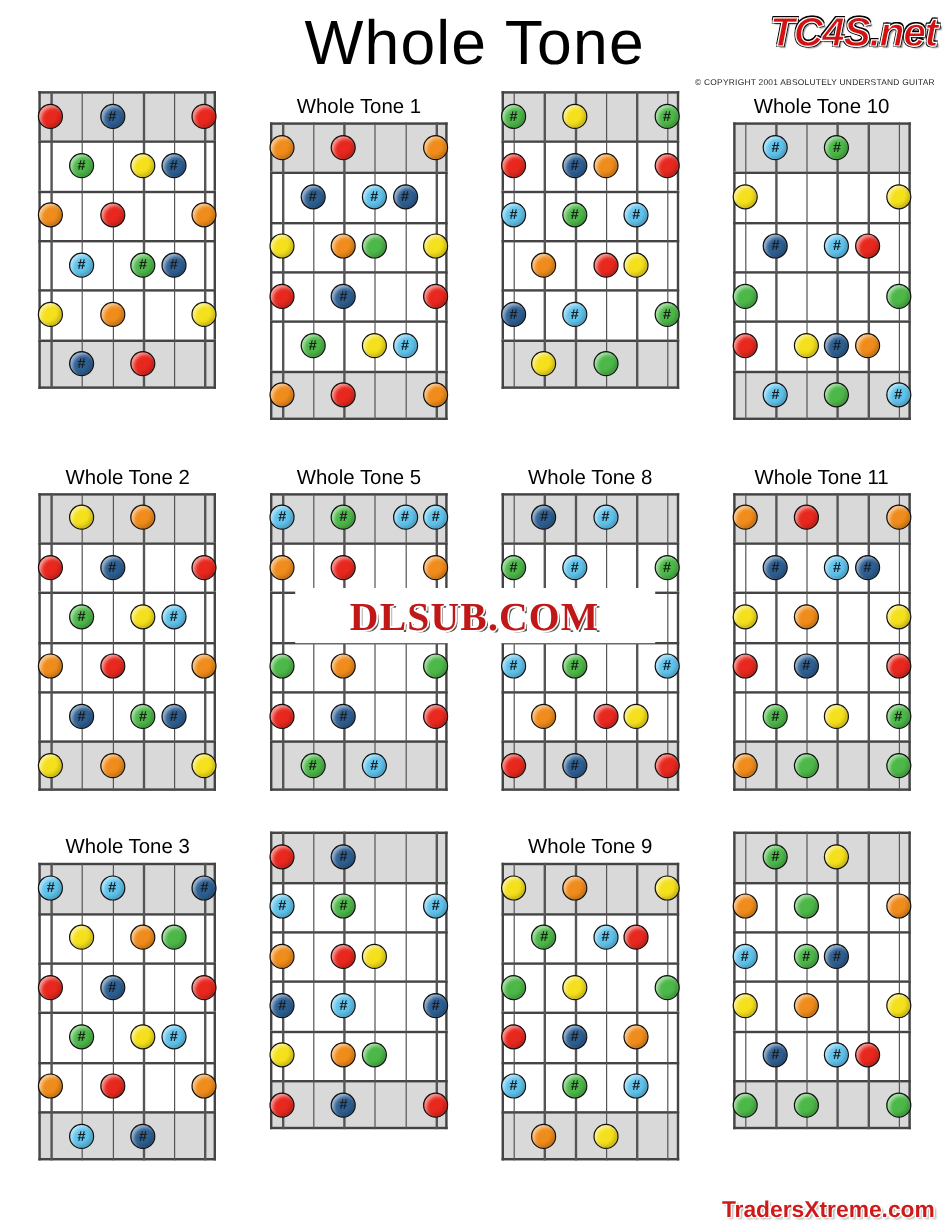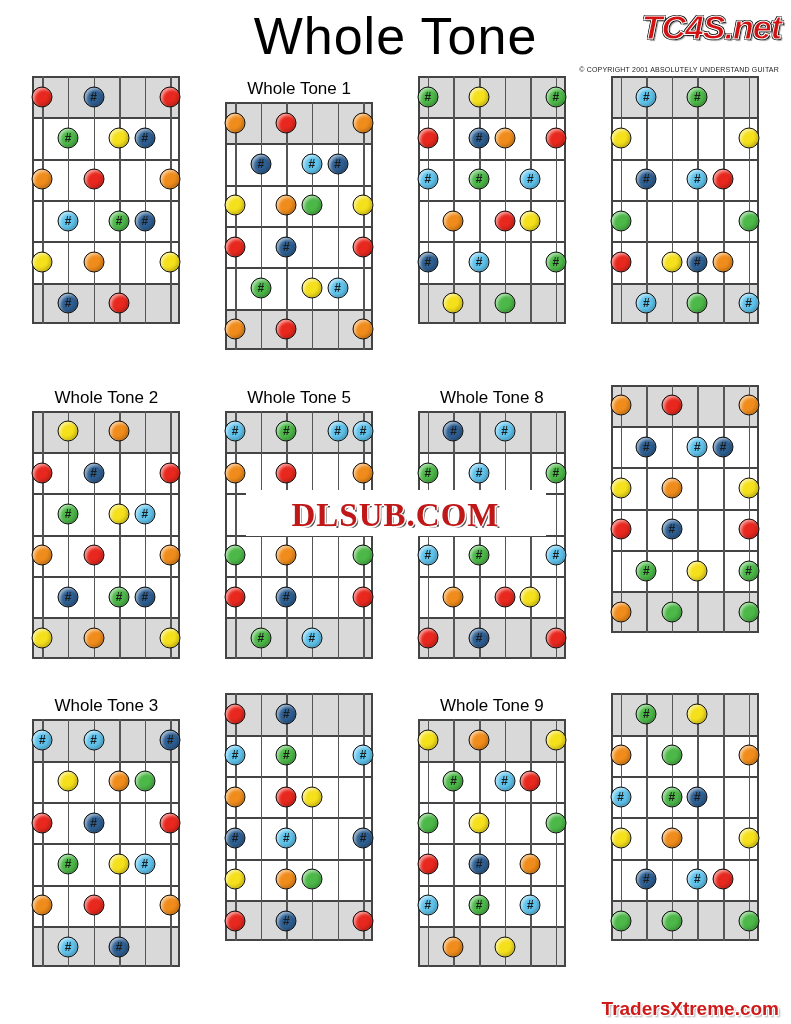--- a/index.html
+++ b/index.html
@@ -296,20 +296,21 @@
           <div class="dot yellow" style="left: 112.4px; top: 144.667px;"></div>
           <div class="dot dblue" style="left: 10px; top: 186px;">#</div>
           <div class="dot lblue" style="left: 61.2px; top: 186px;">#</div>
           <div class="dot green" style="left: 138px; top: 186px;">#</div>
           <div class="dot yellow" style="left: 35.6px; top: 227.333px;"></div>
           <div class="dot green" style="left: 86.8px; top: 227.333px;"></div>
         </div>
       </div>
     </div>
     <div class="cell">
+      <div class="cell-title">Whole Tone 10</div>
       <div class="fret-wrap">
         <div class="board">
           <div class="row-band shaded" style="top: 0px;"></div>
           <div class="row-band" style="top: 41.3333px;"></div>
           <div class="row-band" style="top: 82.6667px;"></div>
           <div class="row-band" style="top: 124px;"></div>
           <div class="row-band" style="top: 165.333px;"></div>
           <div class="row-band shaded" style="top: 206.667px;"></div>
           <div class="fretline" style="top: 0px;"></div>
           <div class="fretline" style="top: 41.3333px;"></div>
@@ -466,20 +467,21 @@
           <div class="dot orange" style="left: 35.6px; top: 186px;"></div>
           <div class="dot red" style="left: 86.8px; top: 186px;"></div>
           <div class="dot yellow" style="left: 112.4px; top: 186px;"></div>
           <div class="dot red" style="left: 10px; top: 227.333px;"></div>
           <div class="dot dblue" style="left: 61.2px; top: 227.333px;">#</div>
           <div class="dot red" style="left: 138px; top: 227.333px;"></div>
         </div>
       </div>
     </div>
     <div class="cell">
+      <div class="cell-title">Whole Tone 11</div>
       <div class="fret-wrap">
         <div class="board">
           <div class="row-band shaded" style="top: 0px;"></div>
           <div class="row-band" style="top: 41.3333px;"></div>
           <div class="row-band" style="top: 82.6667px;"></div>
           <div class="row-band" style="top: 124px;"></div>
           <div class="row-band" style="top: 165.333px;"></div>
           <div class="row-band shaded" style="top: 206.667px;"></div>
           <div class="fretline" style="top: 0px;"></div>
           <div class="fretline" style="top: 41.3333px;"></div>

